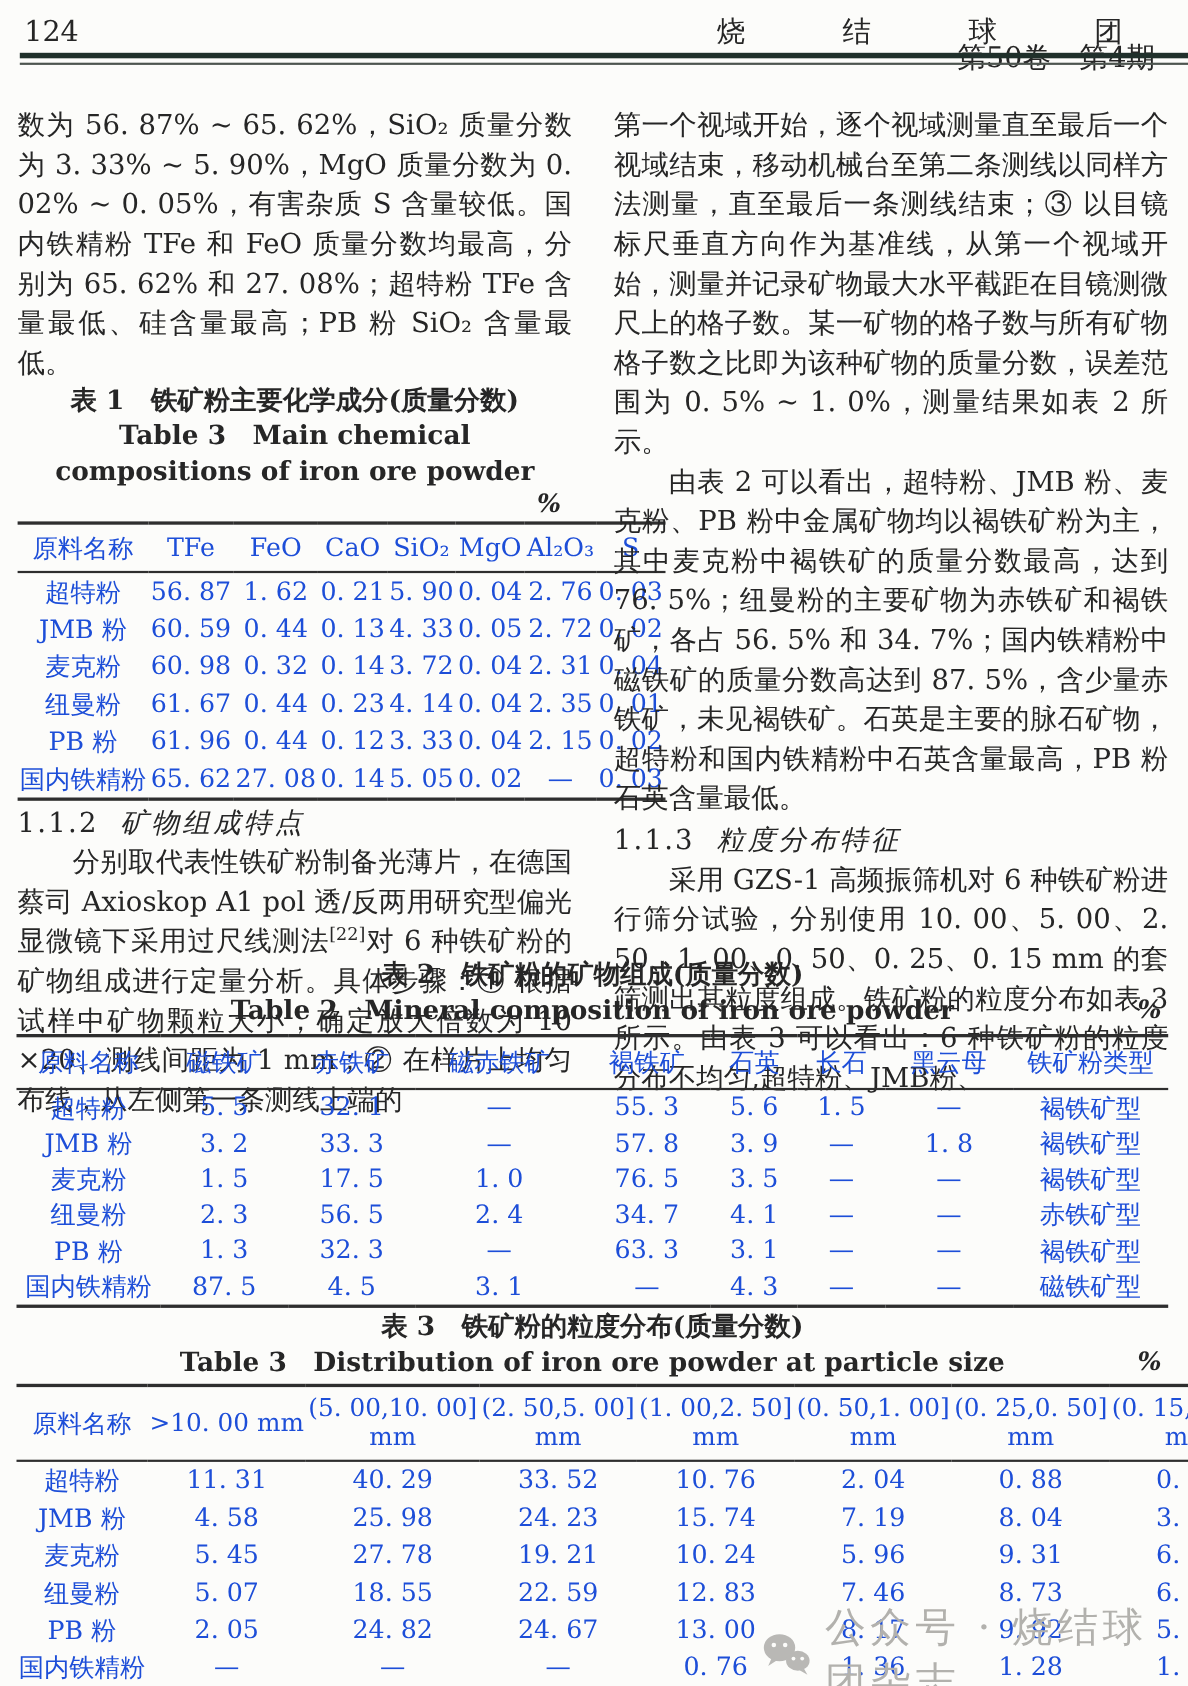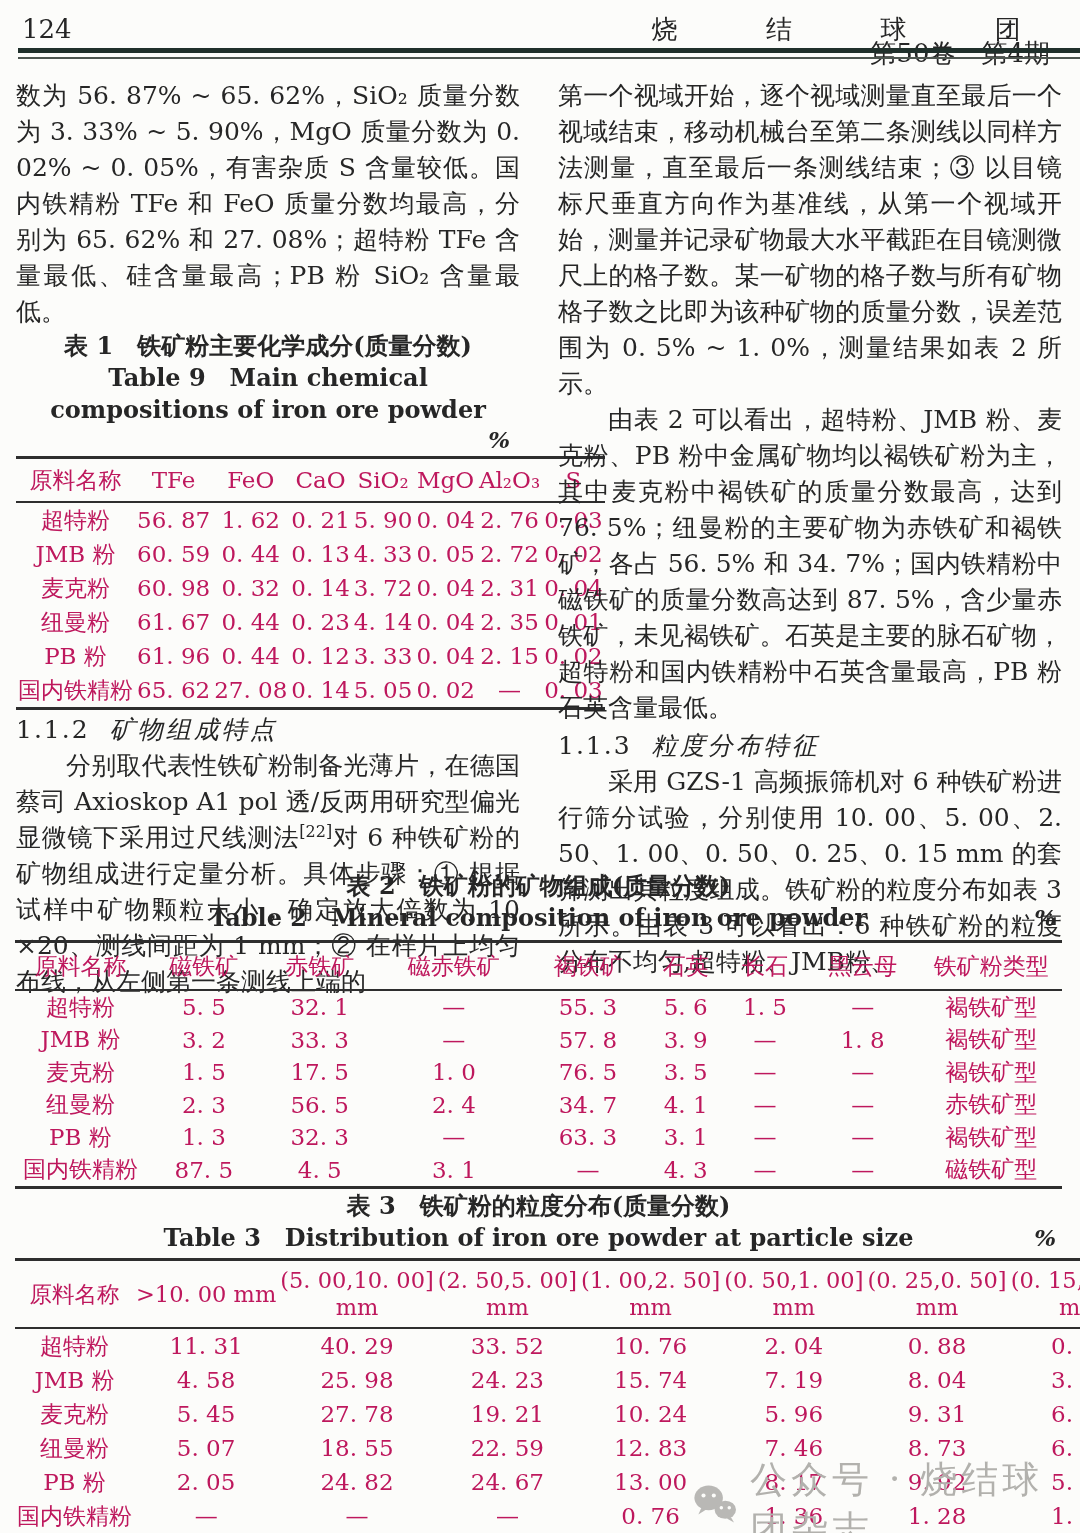--- a/index.html
+++ b/index.html
@@ -16,37 +16,37 @@
     position:absolute;top:10px;left:22px;right:28px;height:38px;
     font-size:26px;line-height:38px;
   }
   .pno{position:absolute;left:0;top:0;}
   .jt{position:absolute;left:0;right:0;text-align:right;letter-spacing:1.2em;text-indent:1.2em;}
   .iss{position:absolute;right:2px;top:0;margin-top:24px;}
   .rule-thick{position:absolute;top:48px;left:18px;right:0;height:5px;background:#20302b;}
   .rule-thin{position:absolute;top:57px;left:18px;right:0;height:2px;background:#4d554f;}
 
   
-  .cols{position:absolute;top:78px;left:16px;right:18px;display:flex;gap:38px;justify-content:space-between;}
+  .cols{position:absolute;top:96px;left:16px;right:18px;display:flex;gap:38px;justify-content:space-between;}
   .col{flex:1 1 0;min-width:0;}
   p.body{margin:0;font-size:25px;line-height:36px;text-align:justify;text-justify:inter-ideograph;}
   p.ind{text-indent:2em;}
   .supref{font-size:16px;vertical-align:super;line-height:0;}
   .sech{font-size:25px;line-height:37px;margin:1px 0 0 0;}
   .secnum{letter-spacing:2px;margin-right:20px;}
   .sectitle{font-style:italic;letter-spacing:3px;}
 
   
   .tcap{ text-align:center;font-weight:bold;font-size:24px;line-height:32px; }
   .caprow{position:relative;text-align:center;font-weight:bold;font-size:24px;line-height:32px;}
   .capunit{position:absolute;right:6px;bottom:0;font-style:italic;font-weight:bold;font-size:23px;}
   .tunit-line{text-align:right;font-style:italic;font-weight:bold;font-size:23px;line-height:28px;padding-right:10px;}
 
   
-  table.dtable{width:100%;border-collapse:collapse;font-size:23px;color:#be185d;}
+  table.dtable{width:100%;border-collapse:collapse;font-size:23px;color:#1d4ed8;}
   table.dtable th,table.dtable td{
     font-weight:normal;text-align:center;vertical-align:middle;padding:0 2px;
     white-space:nowrap;
   }
   table.dtable th div{line-height:27px;}
   .t1{border-top:3px solid #2e2e2e;border-bottom:3px solid #2e2e2e;margin-top:2px;}
   .t1 thead tr{border-bottom:2px solid #2e2e2e;}
   .t1 th{height:42px;}
   .t1 td{height:34px;}
   .t1 th:first-child,.t1 td:first-child{width:24%;}
@@ -92,21 +92,21 @@
   <div class="rule-thick"></div>
   <div class="rule-thin"></div>
 
   <div class="cols">
 
     <div class="col">
       <p class="body">数为 56. 87% ~ 65. 62%，SiO₂ 质量分数为 3. 33% ~ 5. 90%，MgO 质量分数为 0. 02% ~ 0. 05%，有害杂质 S 含量较低。国内铁精粉 TFe 和 FeO 质量分数均最高，分别为 65. 62% 和 27. 08%；超特粉 TFe 含量最低、硅含量最高；PB 粉 SiO₂ 含量最低。</p>
 
       <div>
         <div class="tcap">表 1　铁矿粉主要化学成分(质量分数)</div>
-        <div class="tcap">Table 9　Main chemical compositions of iron ore powder</div>
+        <div class="tcap">Table 3　Main chemical compositions of iron ore powder</div>
         <div class="tunit-line">%</div>
         <table class="dtable t1">
           <thead>
               <tr>
                 <th>原料名称</th>
                 <th>TFe</th>
                 <th>FeO</th>
                 <th>CaO</th>
                 <th>SiO₂</th>
                 <th>MgO</th>

